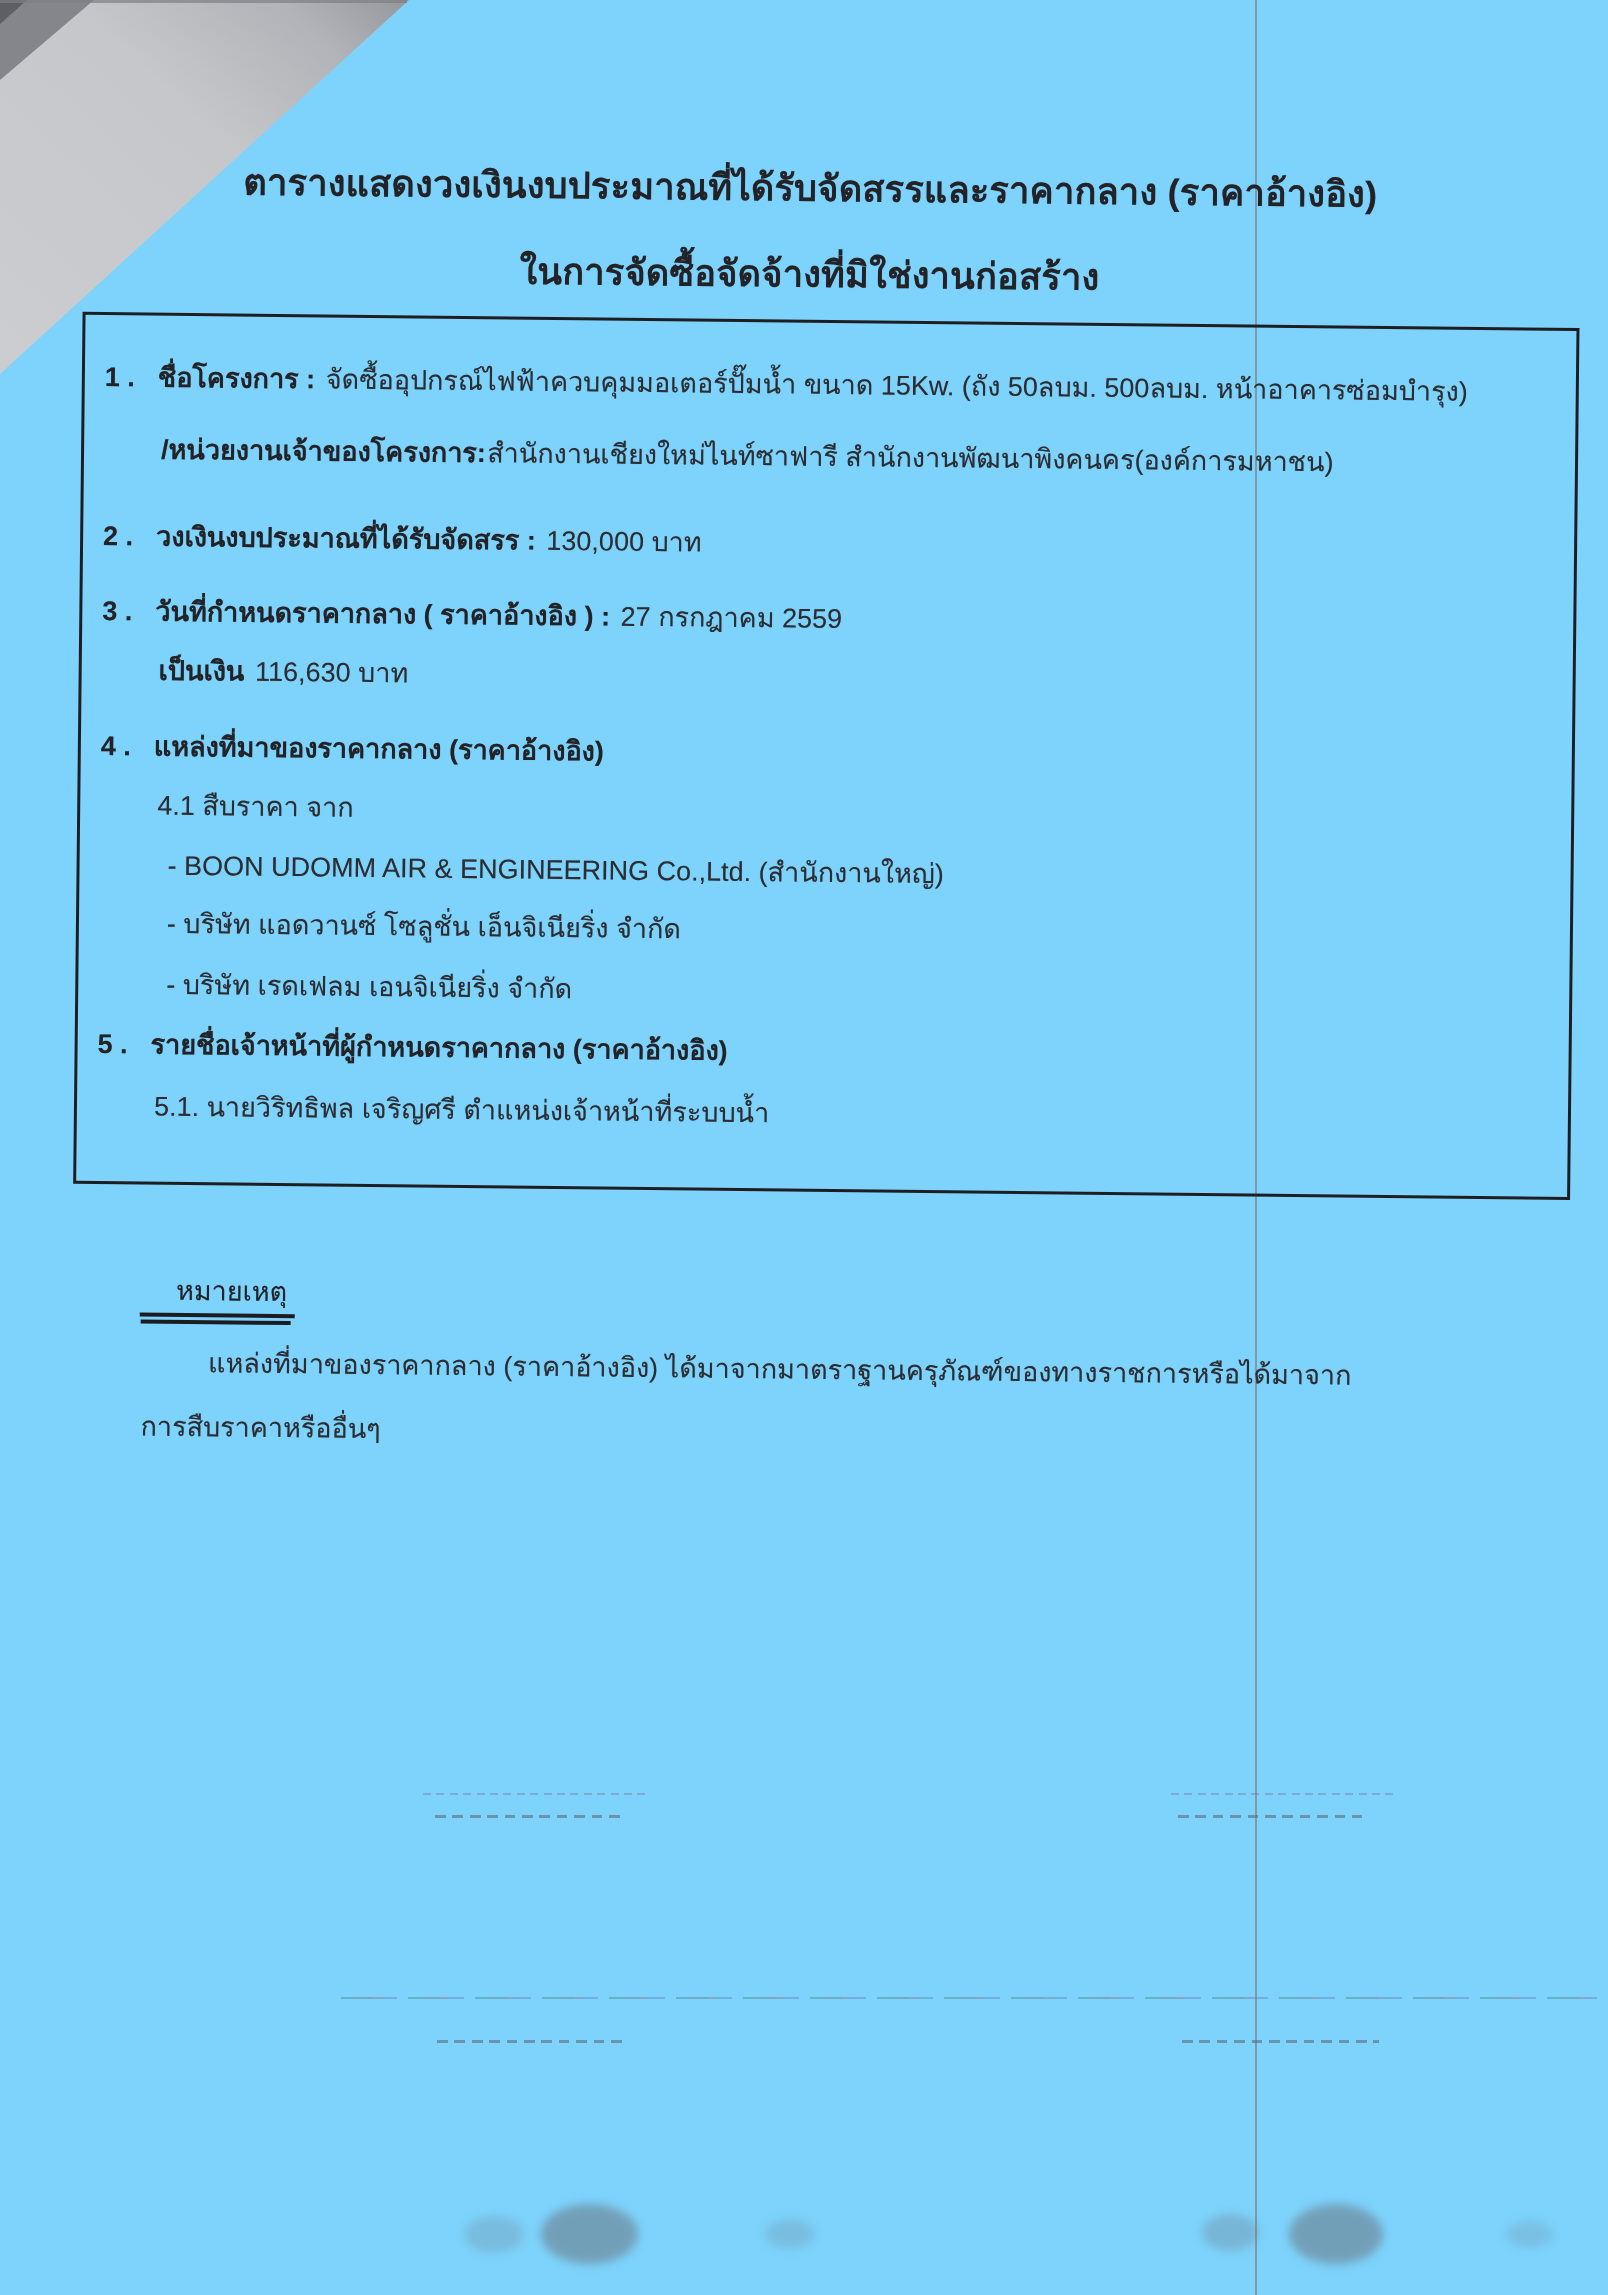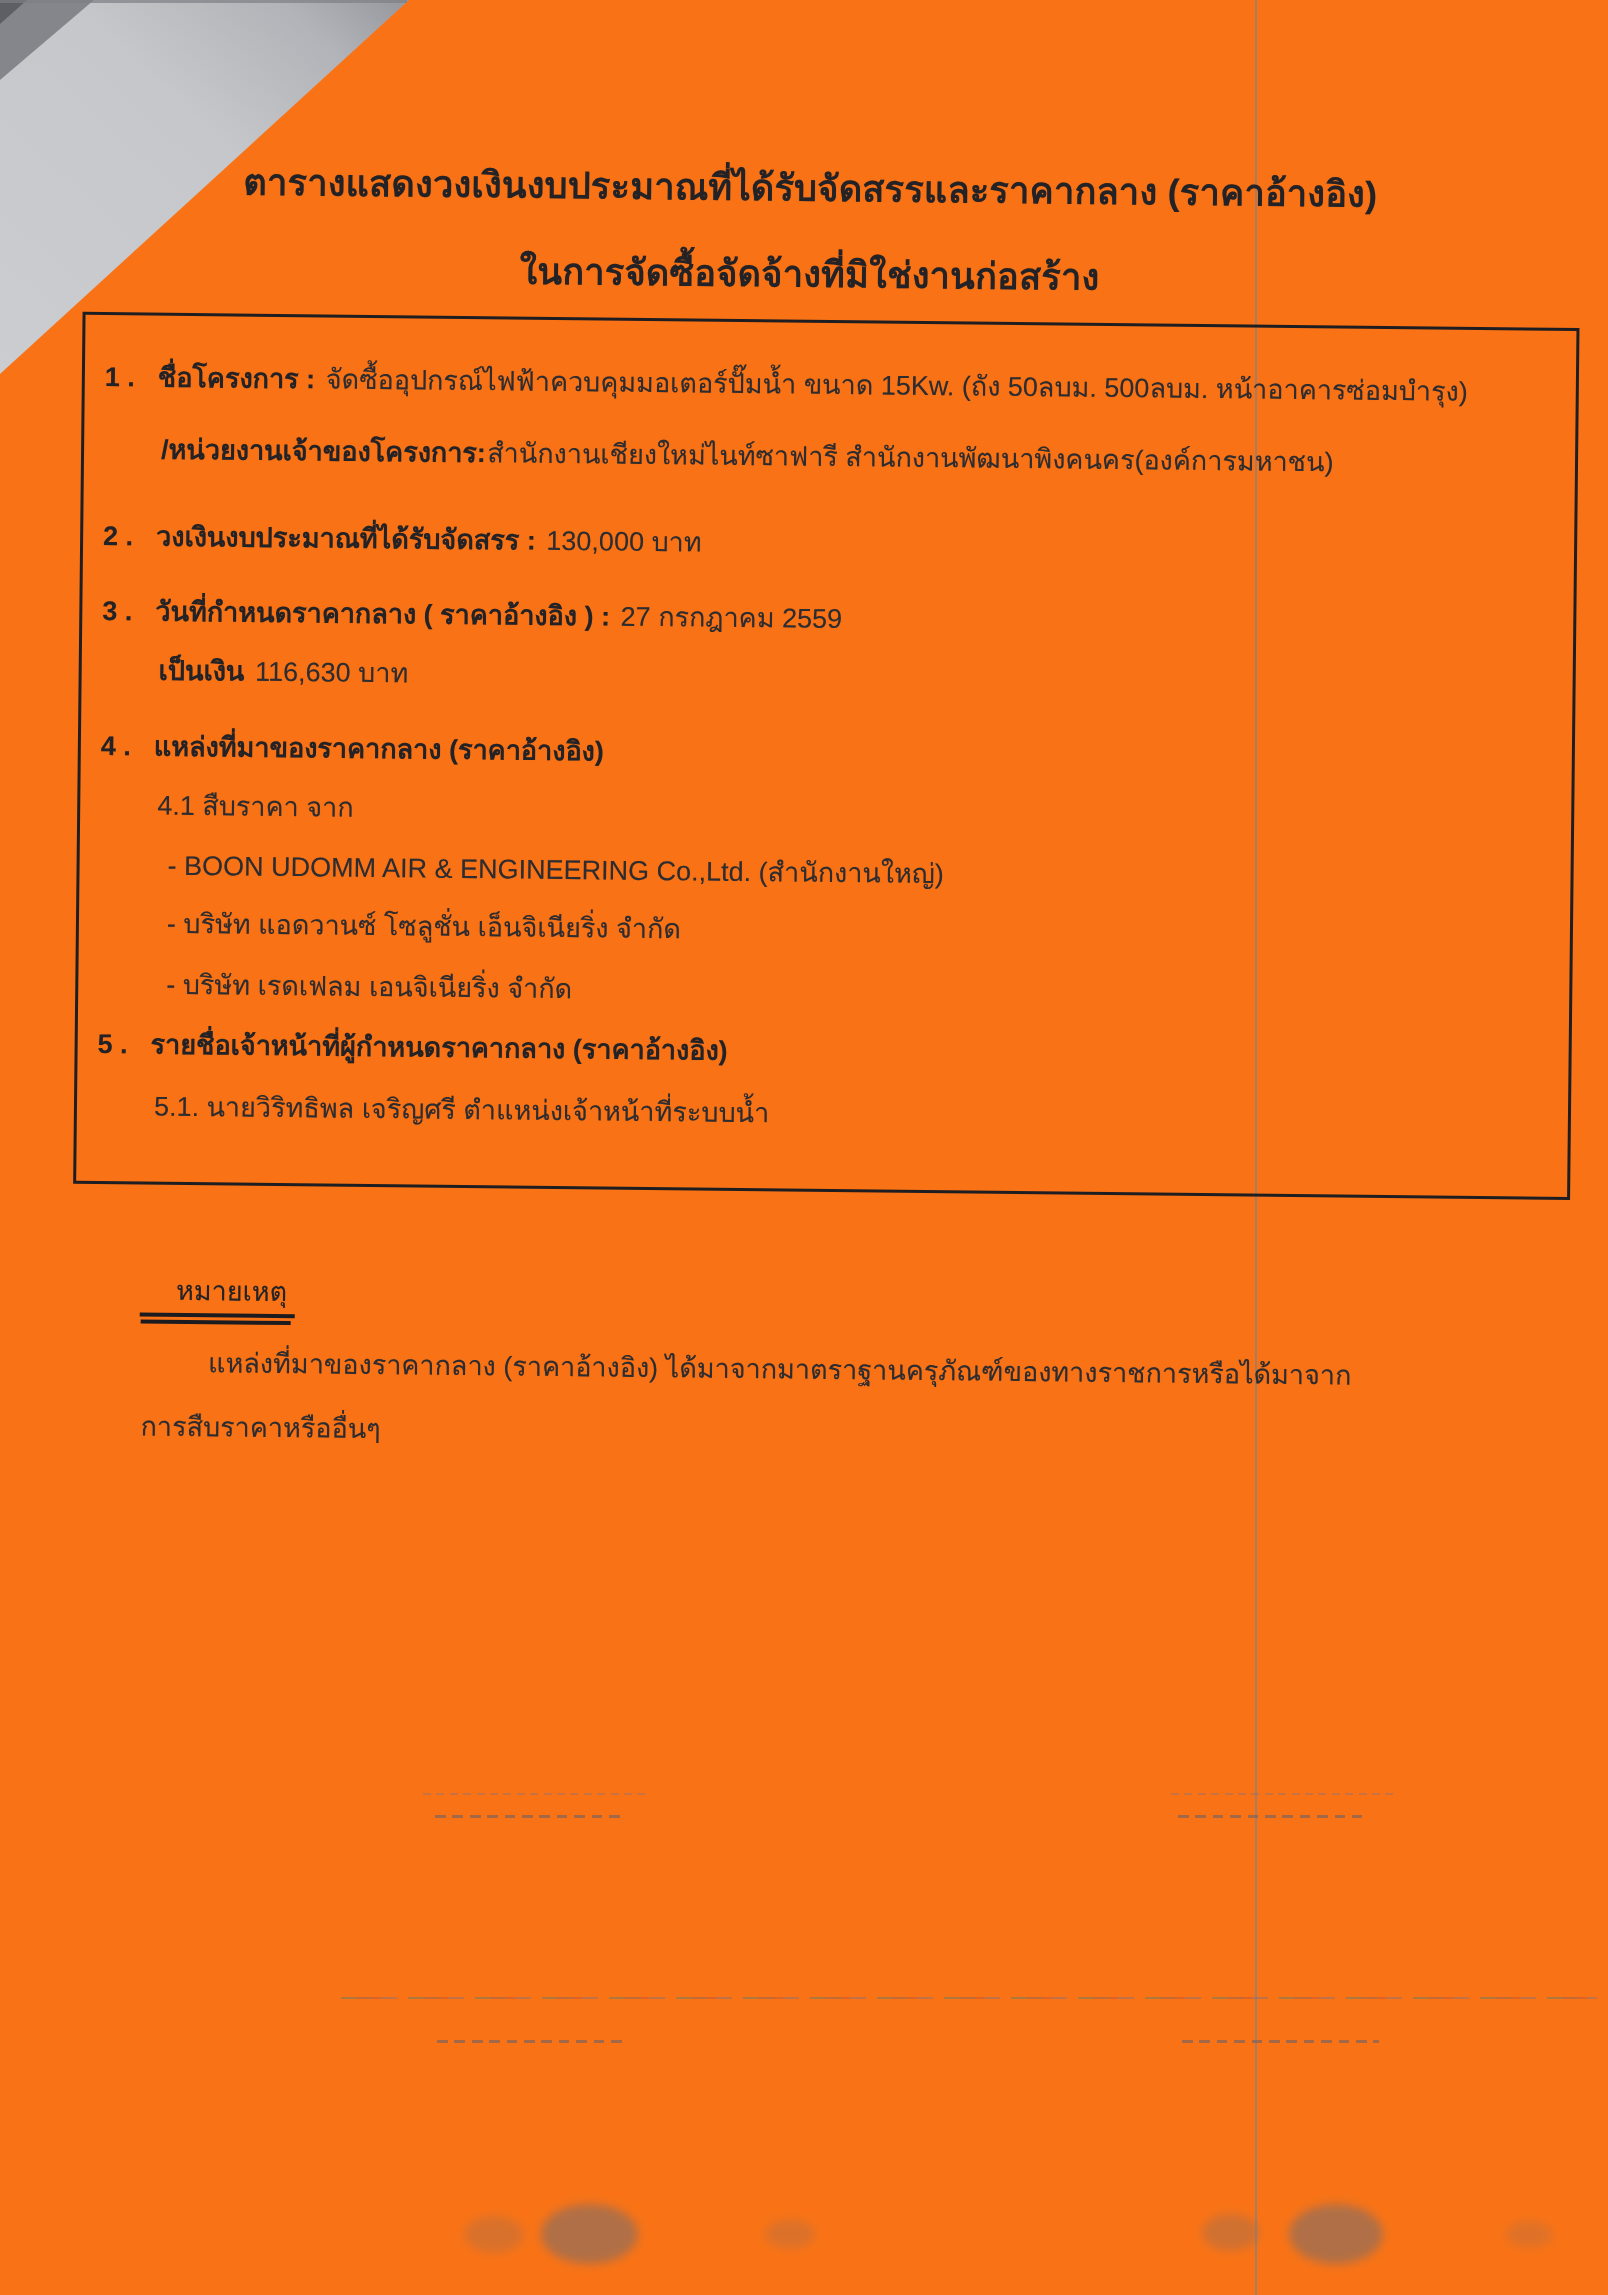--- a/index.html
+++ b/index.html
@@ -1,19 +1,19 @@
 <!DOCTYPE html>
 <html style="font-size:10.7px"><head>
 <meta charset="utf-8">
 <style>
   html,body{margin:0;padding:0;background:#e8e8e6;}
   .page{
     position:relative;
     width:1609px;height:2295px;
-    background:#f97316;
+    background:#7dd3fc;
     overflow:hidden;
     font-family:"Liberation Sans","DejaVu Sans",sans-serif;
     color:#232327;
   }
   
   .corner-wedge{
     position:absolute;left:0;top:0;width:414px;height:381px;
     background:linear-gradient(to bottom left,#95969c 0%,#b2b3b8 16%,#c5c7ca 42%,#cbcdd0 100%);
     clip-path:polygon(0 0,409px 0,0 374px);
   }

